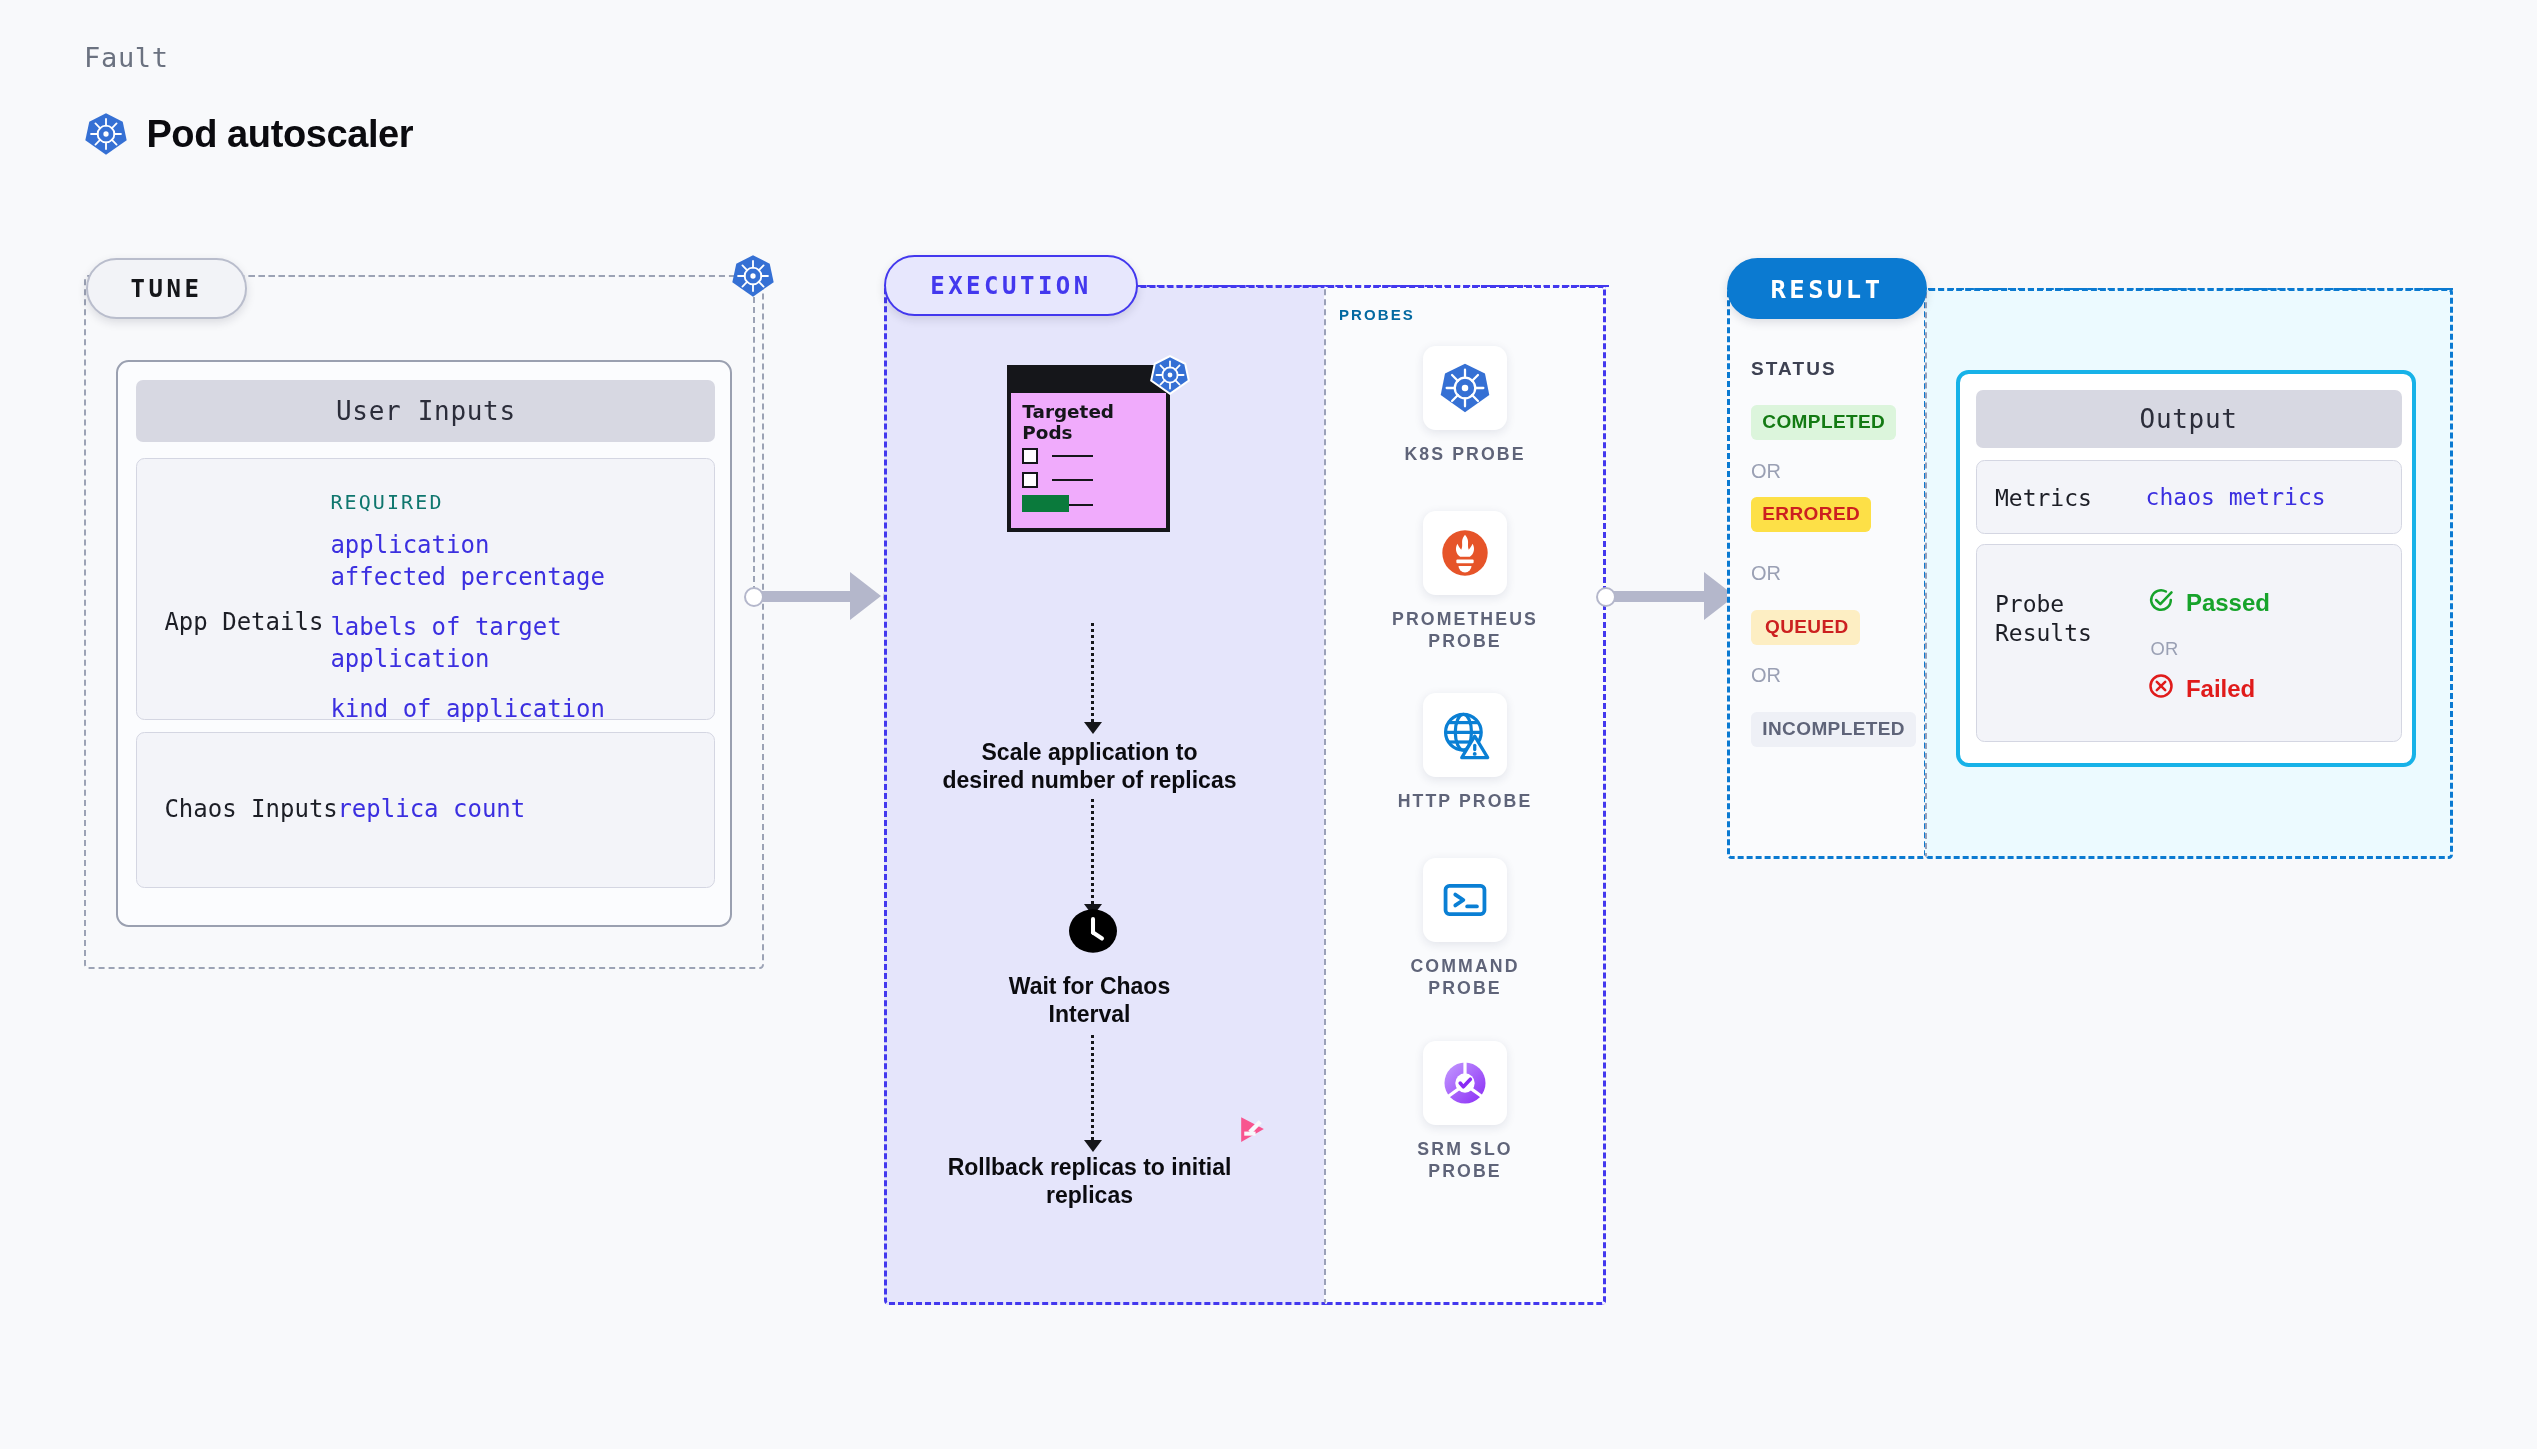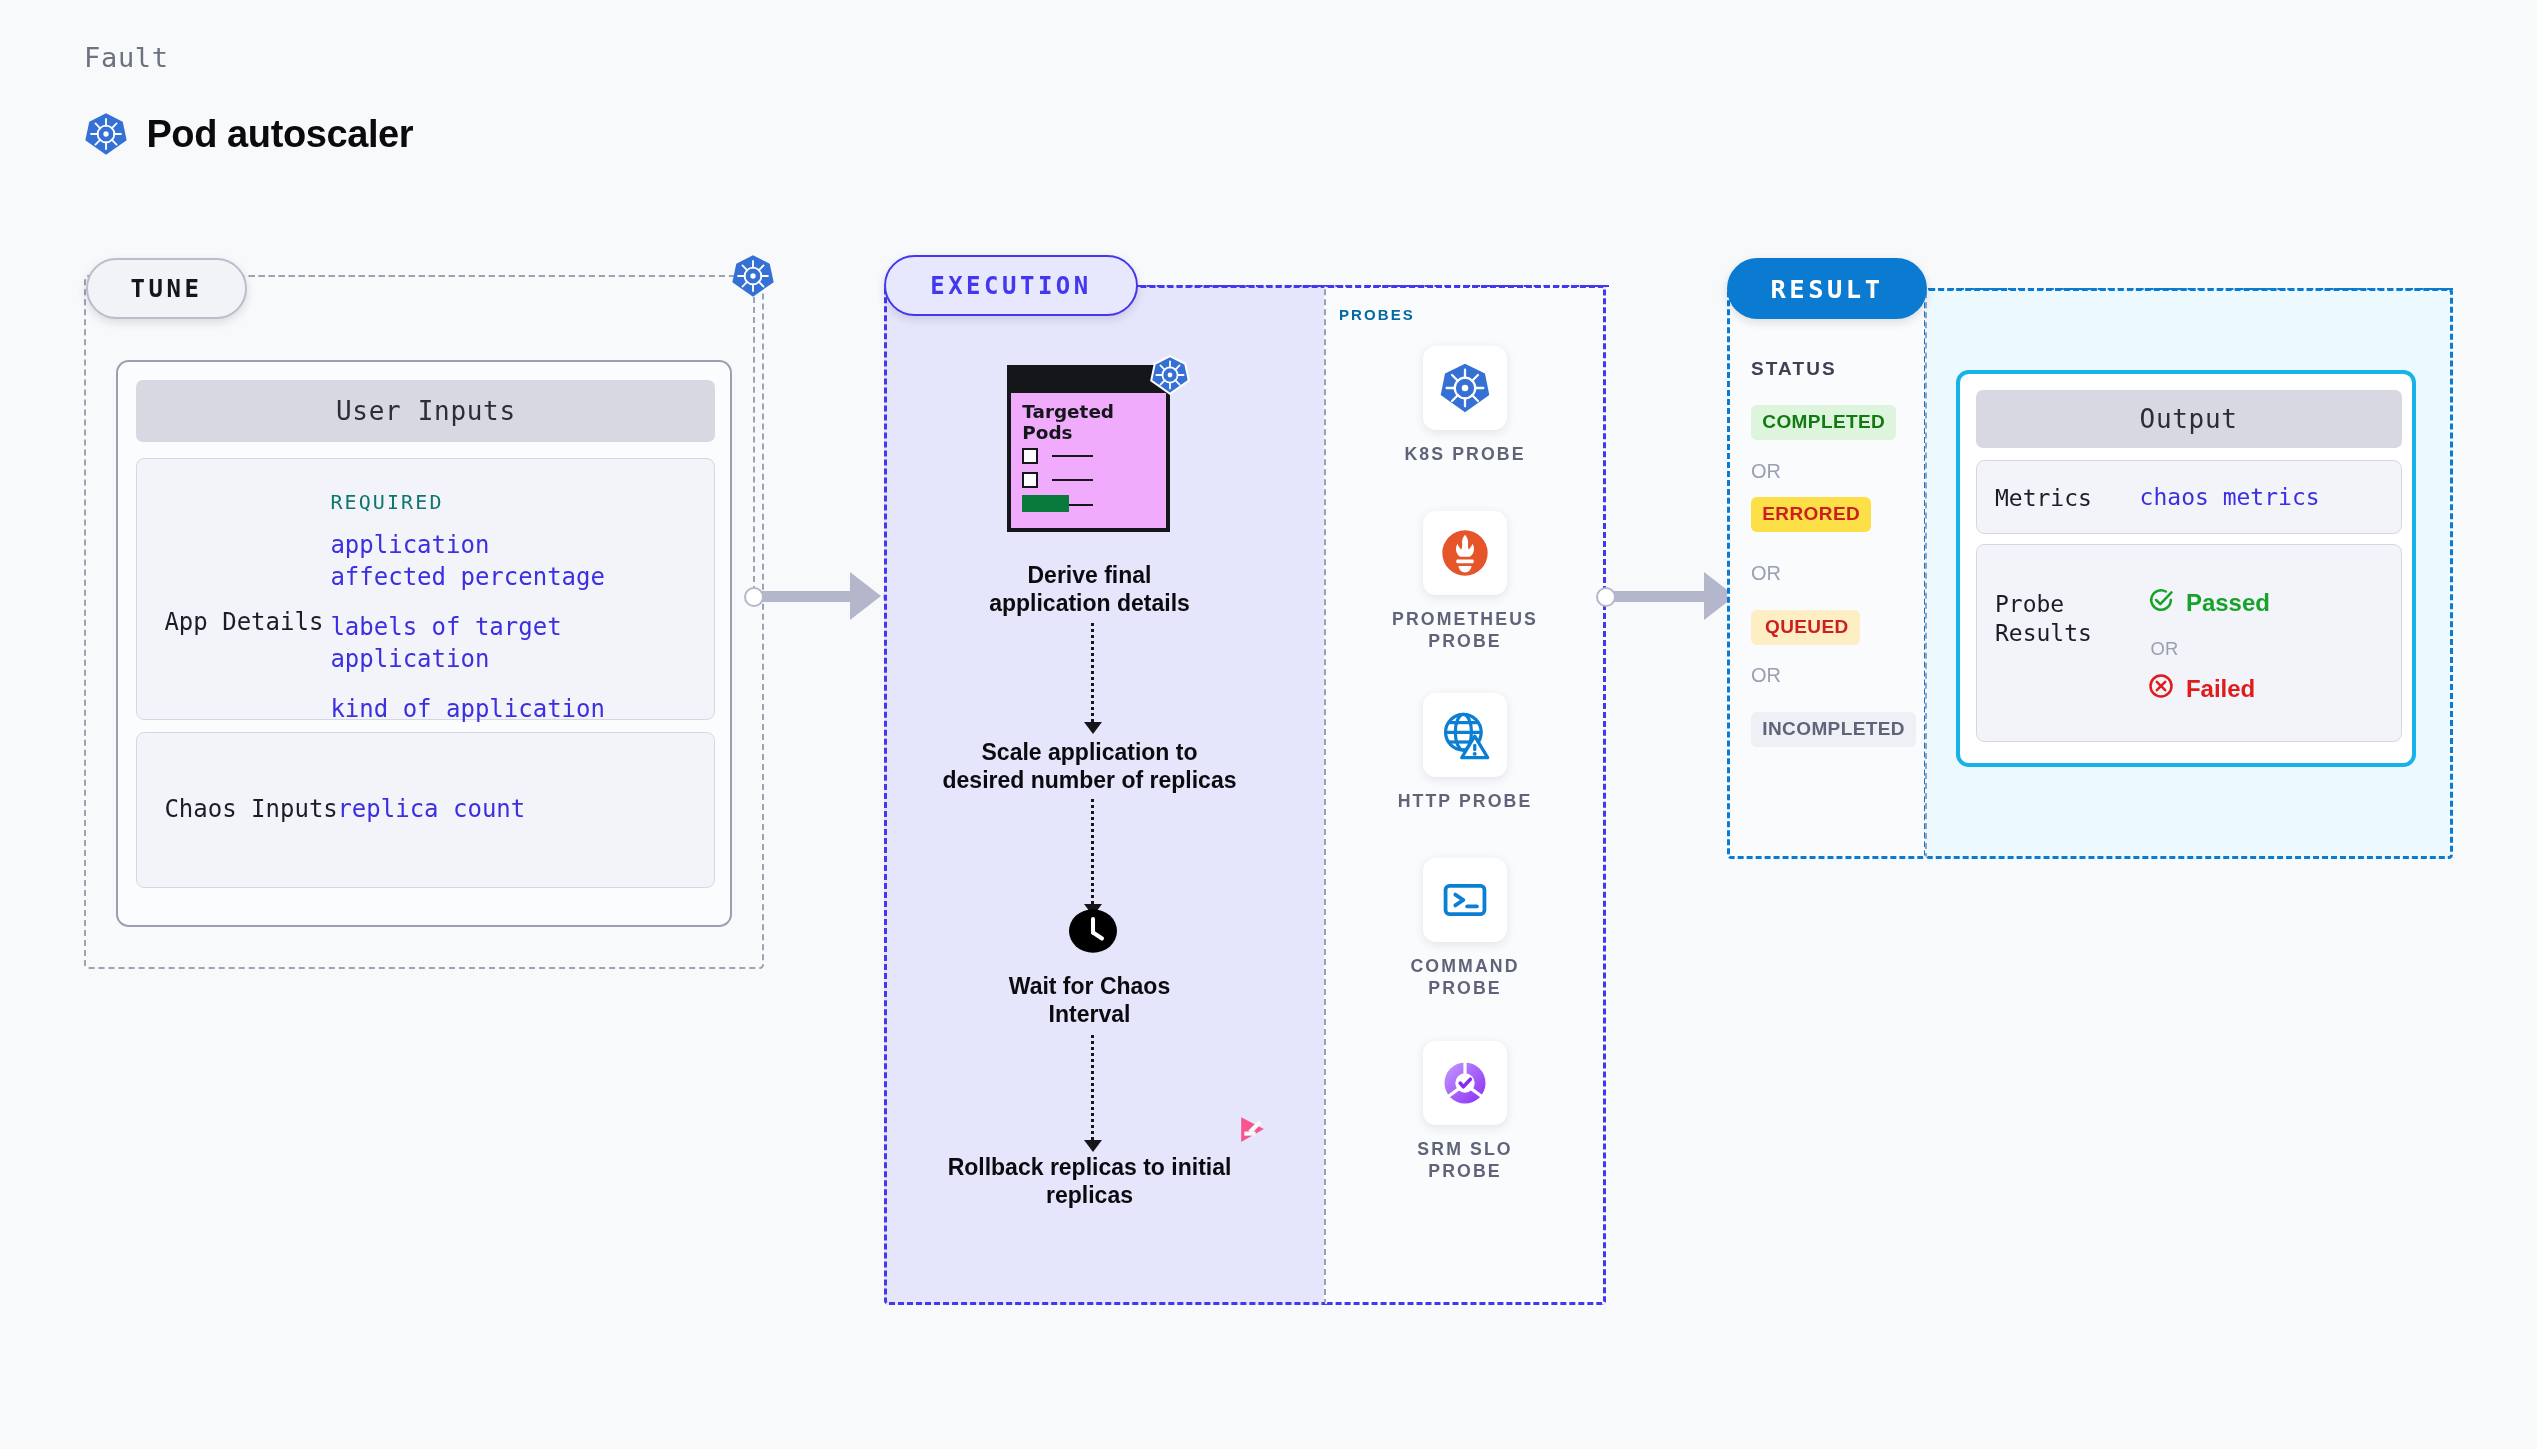--- a/index.html
+++ b/index.html
@@ -349,22 +349,20 @@
           <line x1="26" y1="26" x2="37" y2="37"></line>
             <line x1="63" y1="63" x2="74" y2="74"></line>
           <line x1="74" y1="26" x2="63" y2="37"></line>
             <line x1="37" y1="63" x2="26" y2="74"></line>
         </g>
         <circle cx="50" cy="50" r="6" fill="#ffffff"></circle>
       </svg>
     </div>
   </div>
 
-  <div class="flow-step" style="left:891px; top:561px; white-space:pre-line;">Derive final
-application details</div>
   <div class="dot-line" style="left:1091px; top:623px; height:99px;"></div>
   <div class="arrow-dn" style="left:1084px; top:722px;"></div>
 
   <div class="flow-step" style="left:891px; top:738px; white-space:pre-line;">Scale application to
 desired number of replicas</div>
   <div class="dot-line" style="left:1091px; top:799px; height:105px;"></div>
   <div class="arrow-dn" style="left:1084px; top:904px;"></div>
 
   <div id="clock-icon">
     <svg width="48" height="48" viewBox="0 0 64 64" aria-hidden="true">
@@ -498,21 +496,21 @@
   <div class="or-text" style="left:1751px; top:562px;">OR</div>
   <div class="badge" style="left:1751px; top:610px; background:#fdeec3; color:#cc2020;padding-left:14px;">QUEUED</div>
   <div class="or-text" style="left:1751px; top:664px;">OR</div>
   <div class="badge" style="left:1751px; top:712px; background:#eef0f6; color:#5f6479;">INCOMPLETED</div>
 
   <div id="output-card">
     <div class="card-head" id="output-head">Output</div>
 
     <div class="sub-card" id="metrics-card">
       <div class="kv-key" style="left:18.4px; top:23px;">Metrics</div>
-      <div class="kv-val" style="left:163px; top:23px;">chaos metrics</div>
+      <div class="kv-val" style="left:169px; top:23px;">chaos metrics</div>
     </div>
 
     <div class="sub-card" id="probe-res-card">
       <div class="kv-key" style="left:18.4px; top:45px; white-space:pre-line;">Probe
 Results</div>
 
       <div class="res-line" style="left:170px; top:41px; color:#17a32b;">
         <span>
           <svg width="28" height="28" viewBox="0 0 40 40" aria-hidden="true">
             <path d="M34 20 A14 14 0 1 1 27 7.9" fill="none" stroke="#17a32b" stroke-width="3.6" stroke-linecap="round"></path>

